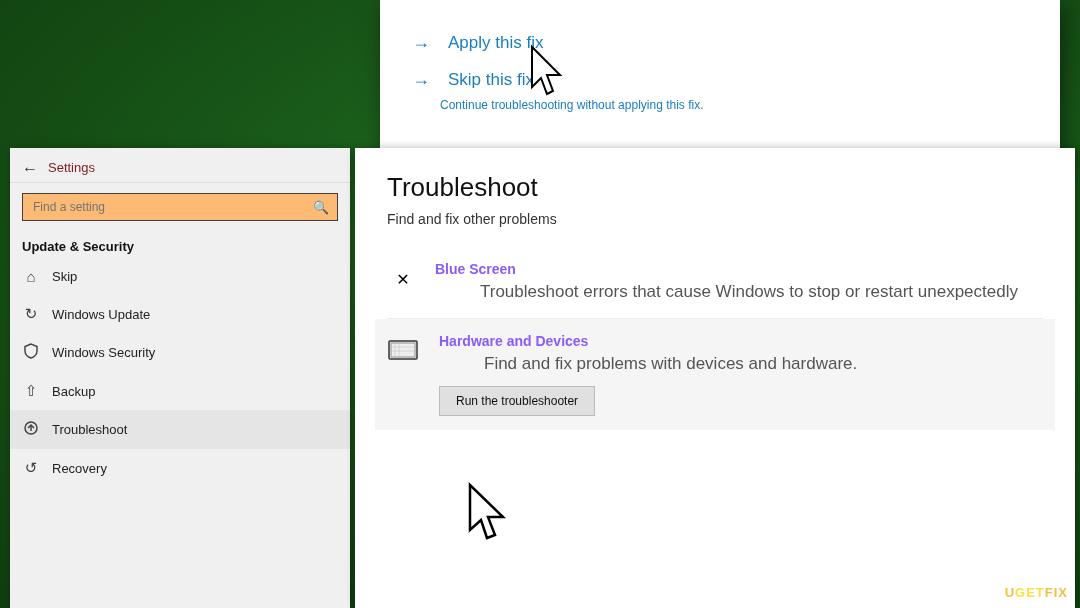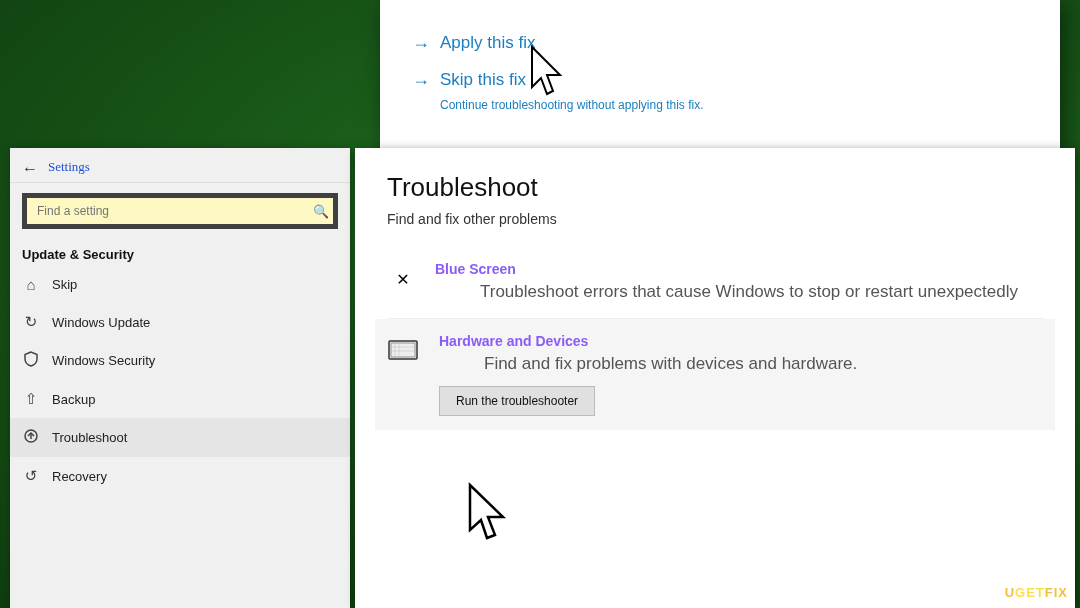--- a/index.html
+++ b/index.html
@@ -44,37 +44,36 @@
     .back-btn {
       font-size: 16px;
       color: #333;
       cursor: pointer;
       background: none;
       border: none;
     }
 
     .settings-title {
       font-size: 13px;
-      color: #1d4ed8;
+      color: #7f1d1d;
       font-weight: 400;
-      font-family: Liberation Serif, serif;
     }
 
     .search-box {
       margin: 10px 12px;
       position: relative;
       display: flex;
       align-items: center;
     }
 
     .search-input {
       width: 100%;
       padding: 6px 30px 6px 10px;
-      border: 5px solid #404040;
-      background: #fef9c3;
+      border: 1px solid #404040;
+      background: #fdba74;
       font-size: 12px;
       color: #555;
       outline: none;
     }
 
     .search-icon-wrap {
       position: absolute;
       right: 8px;
       color: #555;
       font-size: 13px;
@@ -221,20 +220,21 @@
     .popup-arrow {
       color: #1a7fbf;
       font-size: 18px;
     }
 
     .popup-link {
       color: #1a7fbf;
       font-size: 17px;
       font-weight: 400;
       text-decoration: none;
+      margin-left: 8px;
     }
 
     .popup-sub {
       font-size: 12px;
       color: #1a7fbf;
       padding-left: 28px;
     }
 
     
     .watermark {

